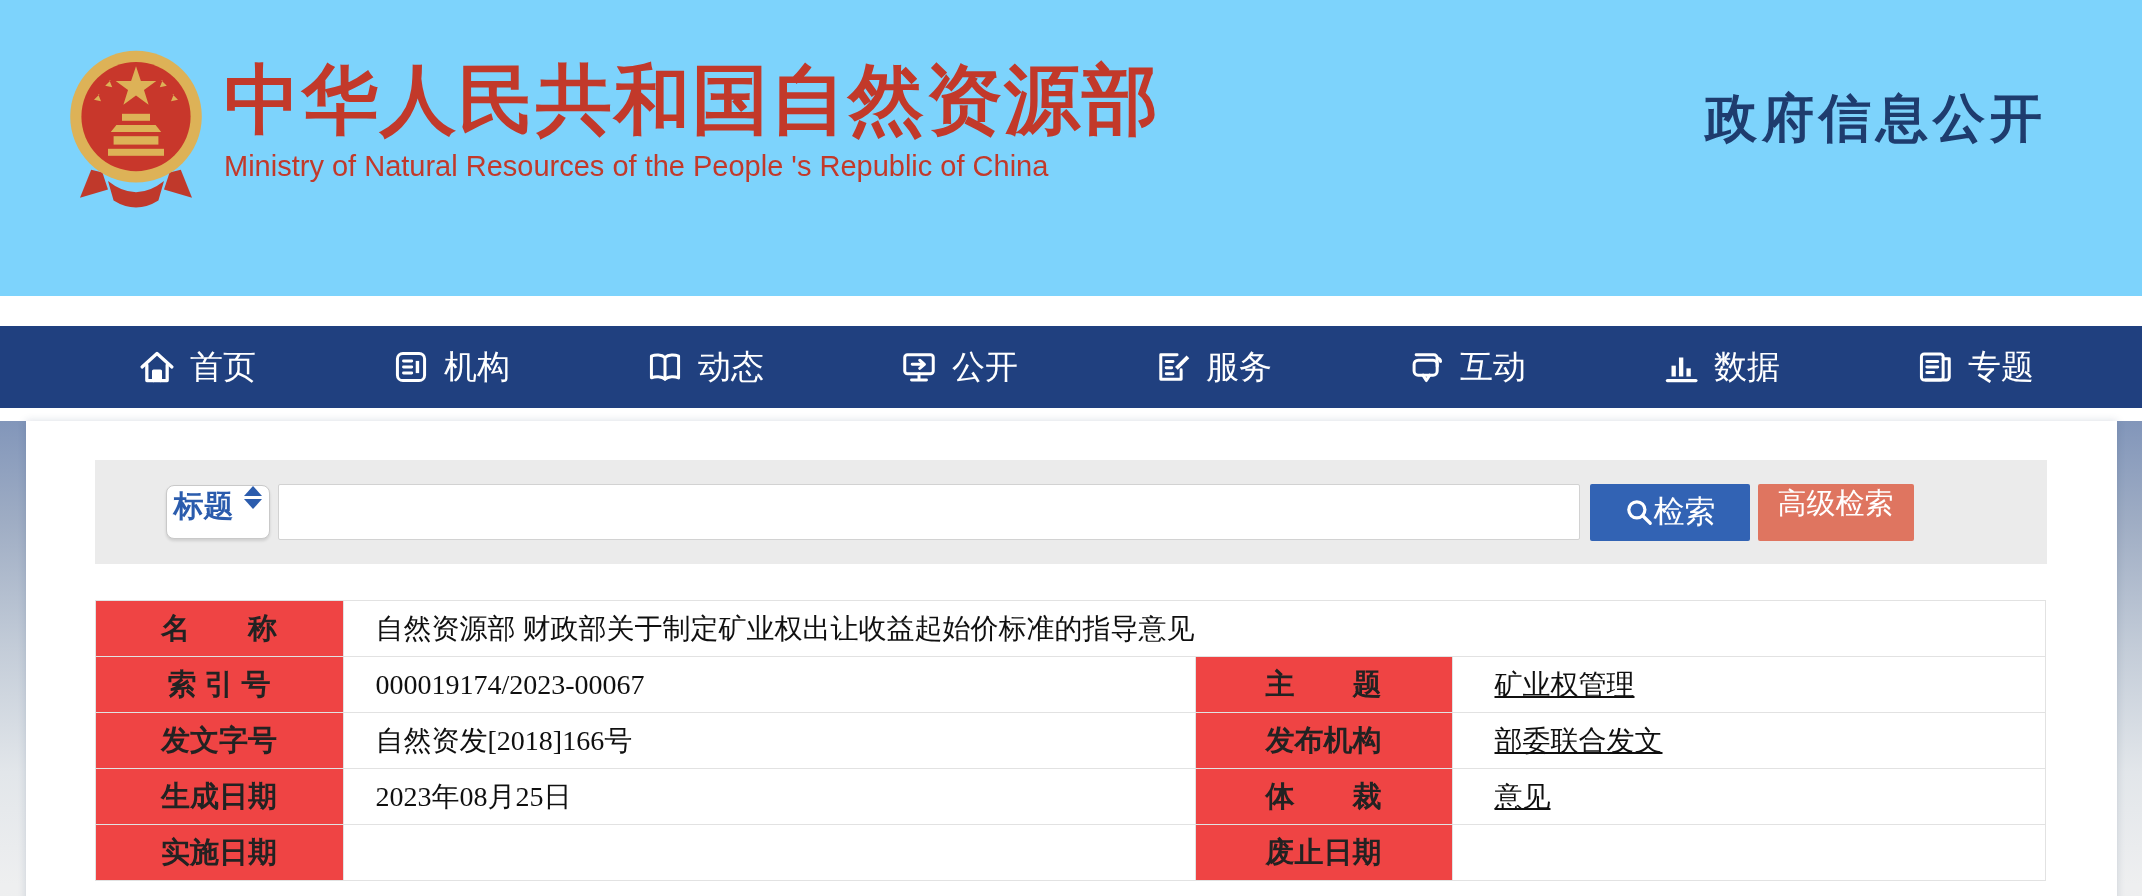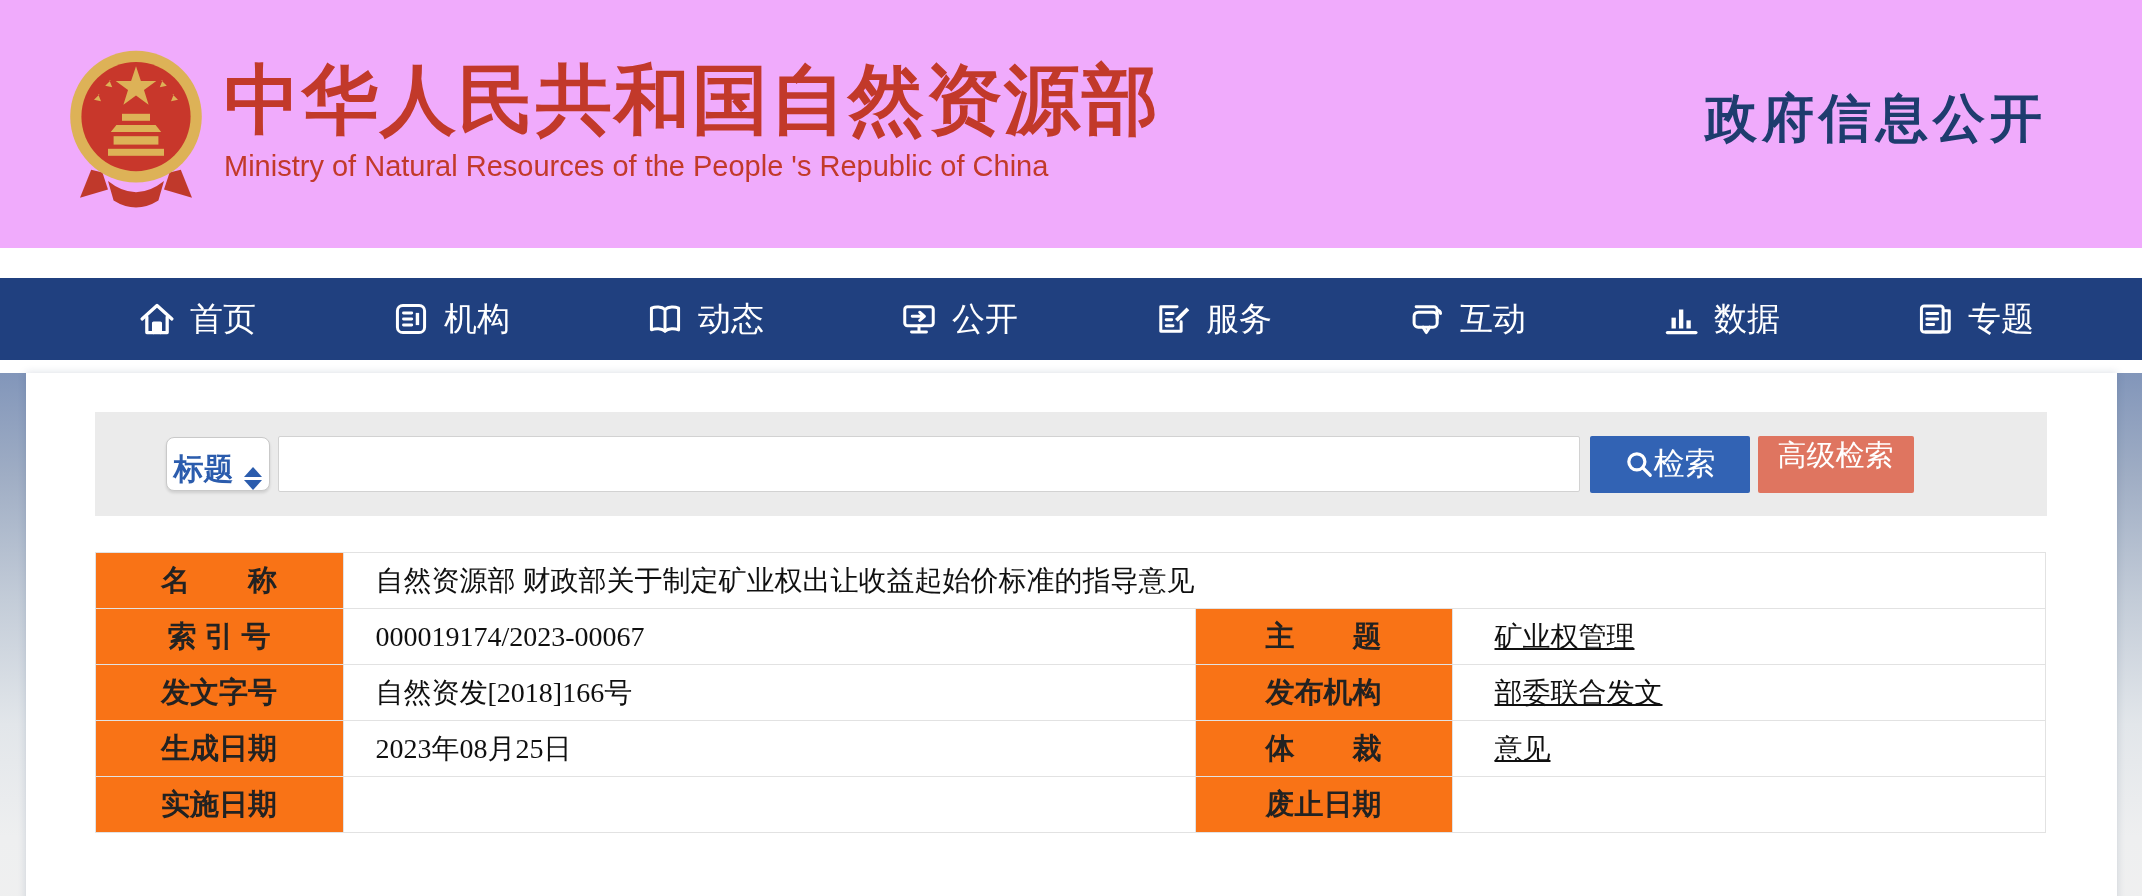--- a/index.html
+++ b/index.html
@@ -1,20 +1,20 @@
 <!DOCTYPE html>
 <html><head>
 <meta charset="utf-8">
 <style>
   * { margin: 0; padding: 0; box-sizing: border-box; }
   html, body { width: 2142px; height: 896px; overflow: hidden; background: #fff;
     font-family: "Liberation Sans", "DejaVu Sans", sans-serif; }
 
   
-  .header { position: relative; height: 248px; background: #f0abfc; }
+  .header { position: relative; height: 296px; background: #7dd3fc; }
   .emblem { position: absolute; left: 66px; top: 44px; width: 140px; height: 176px; }
   .brand-text { position: absolute; left: 224px; top: 58px; }
   .title-cn { font-size: 76px; font-weight: bold; color: #c2392a; letter-spacing: 2px; line-height: 1.1; }
   .title-en { font-size: 29px; color: #c2392a; margin-top: 8px; letter-spacing: 0px; }
   .header-right { position: absolute; right: 95px; top: 84px; font-size: 52px; font-weight: bold;
     letter-spacing: 5px; color: #1e3c6e;
     font-family: "Liberation Serif", "DejaVu Serif", serif; }
 
   
   .nav { height: 82px; background: #20407f; display: flex; align-items: center;
@@ -27,42 +27,42 @@
   .main { height: 566px;
     background: linear-gradient(180deg, #8296ba 0%, #9fadc4 18%, #c3ccd8 40%, #e2e6ea 62%, #eeeff0 82%, #f0f0f0 100%); }
   .panel { width: 2091px; height: 553px; margin: 13px auto 0; background: #ffffff;
     box-shadow: 0 0 8px rgba(40,60,100,0.18); }
 
   
   .search-wrap { position: relative; margin: 0 44px 0 69px; top: 39px; width: 1952px; height: 104px;
     background: #ebebeb; display: flex; align-items: center; }
   .dropdown { margin-left: 71px; width: 104px; height: 54px; background: #ffffff;
     border: 1px solid #c9c9c9; border-radius: 8px; box-shadow: 0 2px 3px rgba(0,0,0,0.12);
-    display: flex; align-items: flex-end; justify-content: center; gap: 10px;
+    display: flex; align-items: flex-start; justify-content: center; gap: 10px;
     color: #2b5cad; font-weight: bold; font-size: 30px; cursor: pointer; }
   .dd-arrows { display: flex; flex-direction: column; gap: 3px; }
   .dd-arrows i { display: block; width: 0; height: 0; border-left: 9px solid transparent;
     border-right: 9px solid transparent; }
   .dd-arrows .up { border-bottom: 10px solid #2b5cad; }
   .dd-arrows .down { border-top: 10px solid #2b5cad; }
   .search-input { margin-left: 8px; width: 1302px; height: 56px; border: 1px solid #d2d2d2;
     background: #ffffff; font-size: 28px; padding: 0 18px; outline: none; border-radius: 2px; }
   .btn-search { margin-left: 10px; width: 160px; height: 57px; background: #3263b4; border: none;
     color: #fff; font-size: 31px; display: flex; align-items: center; justify-content: center;
     cursor: pointer; border-radius: 2px; }
   .btn-search svg { width: 30px; height: 30px; }
   .btn-adv { margin-left: 8px; width: 156px; height: 57px; background: #df7560; border: none;
     color: #fff; font-size: 29px; display: flex; justify-content: center;
     cursor: pointer; border-radius: 2px; }
 
   
   .detail { margin: 0 44px 0 69px; position: relative; top: 75px;
     width: 1950px; border-collapse: collapse; table-layout: fixed; }
   .detail td { border: 1px solid #e2e2e2; height: 56px; vertical-align: middle; }
-  .detail .lbl { background: #f97316; font-weight: bold; font-size: 29px; color: #222;
+  .detail .lbl { background: #ef4444; font-weight: bold; font-size: 29px; color: #222;
     text-align: center; font-family: "Liberation Sans", "DejaVu Sans", sans-serif; }
   .detail .val { background: #ffffff; font-size: 28px; color: #101010; padding-left: 32px;
     font-family: "Liberation Serif", "DejaVu Serif", serif; margin-top: 26px; }
   .detail .val2 { padding-left: 42px; text-decoration: underline; }
 </style>
 </head>
 <body>
 
 <div class="header">
   <svg class="emblem" viewBox="0 0 100 122">

